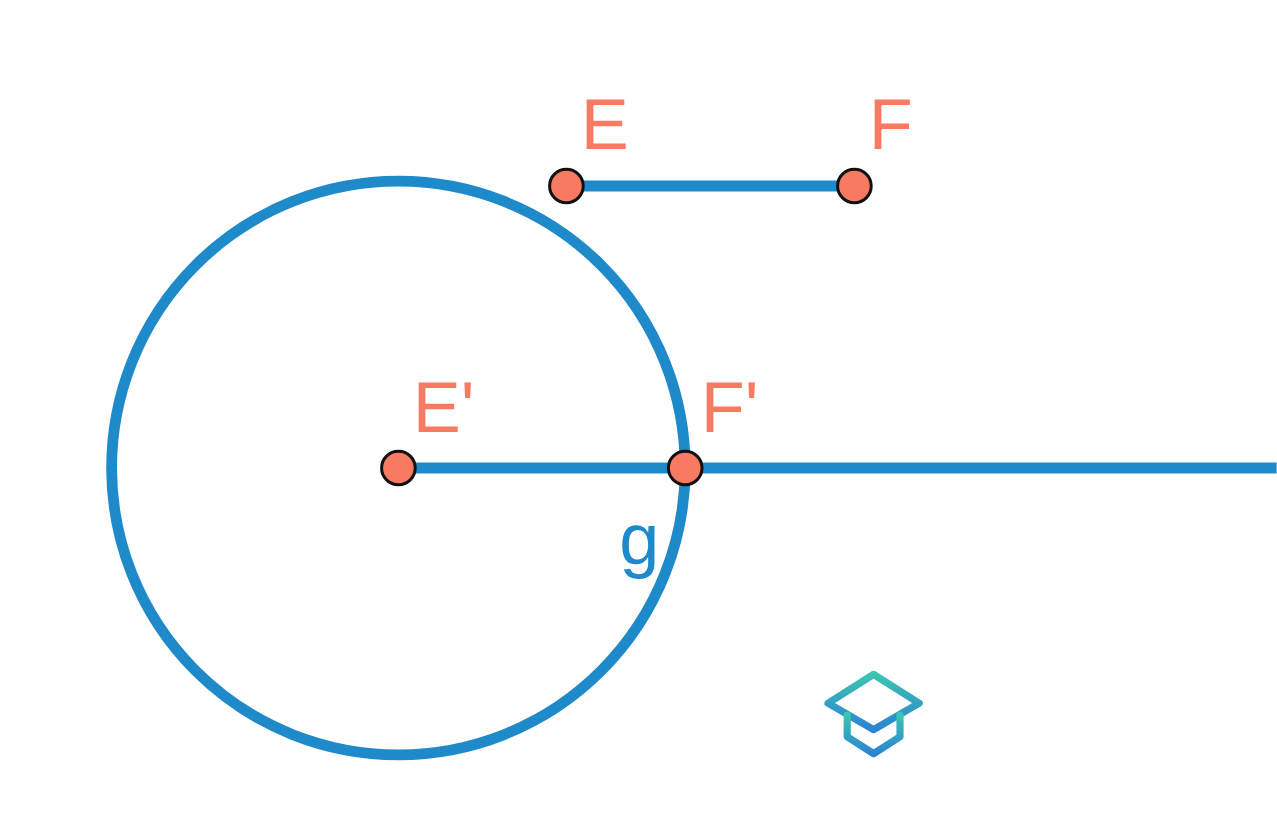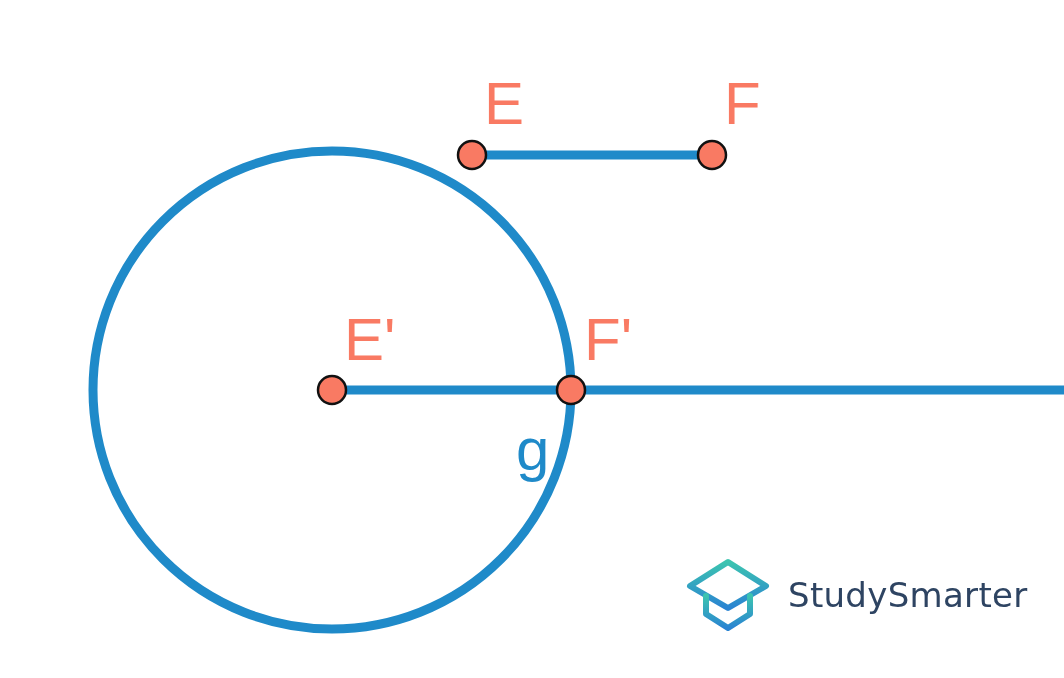--- a/index.html
+++ b/index.html
@@ -36,14 +36,13 @@
         <stop offset="1" stop-color="#2a84d2"></stop>
       </linearGradient>
     </defs>
     <g fill="none" stroke="url(#lg)" stroke-width="6" stroke-linejoin="round" stroke-linecap="round">
       <path d="M44 4 L82 28 L44 50 L6 28 Z"></path>
       <path d="M44 4 L44 20"></path>
       <path d="M22 38 L22 56 L44 70 L66 56 L66 38"></path>
       <path d="M44 50 L44 70"></path>
     </g>
   </svg>
-  <span class="brand-text">StudySmarter</span>
 </div>
 
 </body></html>

